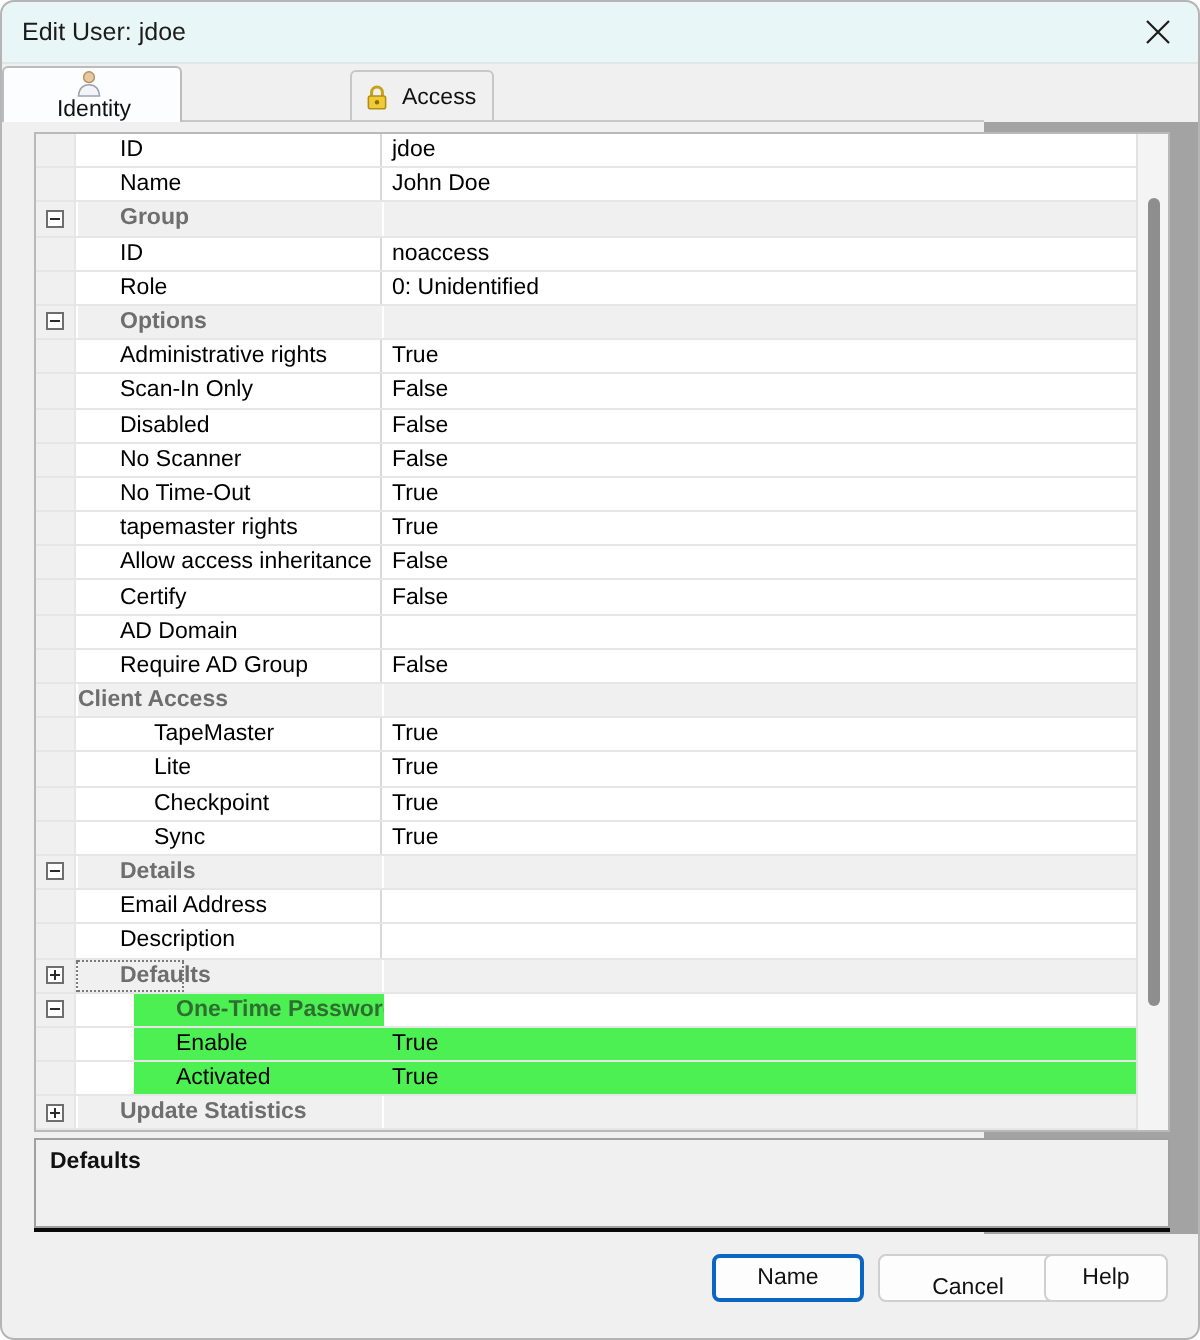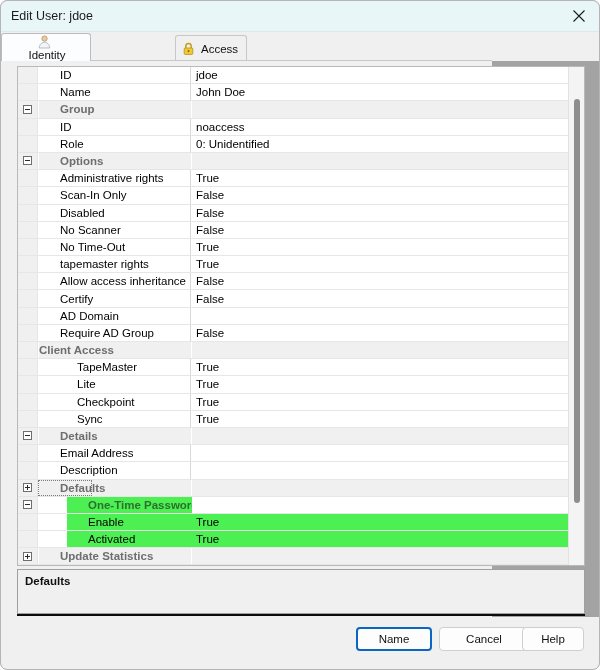--- a/index.html
+++ b/index.html
@@ -203,21 +203,21 @@
     background:#fdfdfd;
     border:1px solid #cfcfcf;
     border-radius:4px;
     box-sizing:border-box;
     display:flex;align-items:center;justify-content:center;
     font-size:11.5px;color:#111;
     cursor:default;
   }
   .btn.primary{border:2px solid #0a66c2;background:#fdfdfd;}
   .btn-save{left:355px;width:76px;}
-  .btn-cancel{left:438px;width:90px;}
+  .btn-cancel{left:438px;width:90px;align-items:flex-end;}
   .btn-help{left:521px;width:62px;}
 </style>
 </head>
 <body>
 
 <div class="window">
 
   <div class="titlebar">
     <div class="title-text">Edit User: jdoe</div>
     <div class="close-btn">

